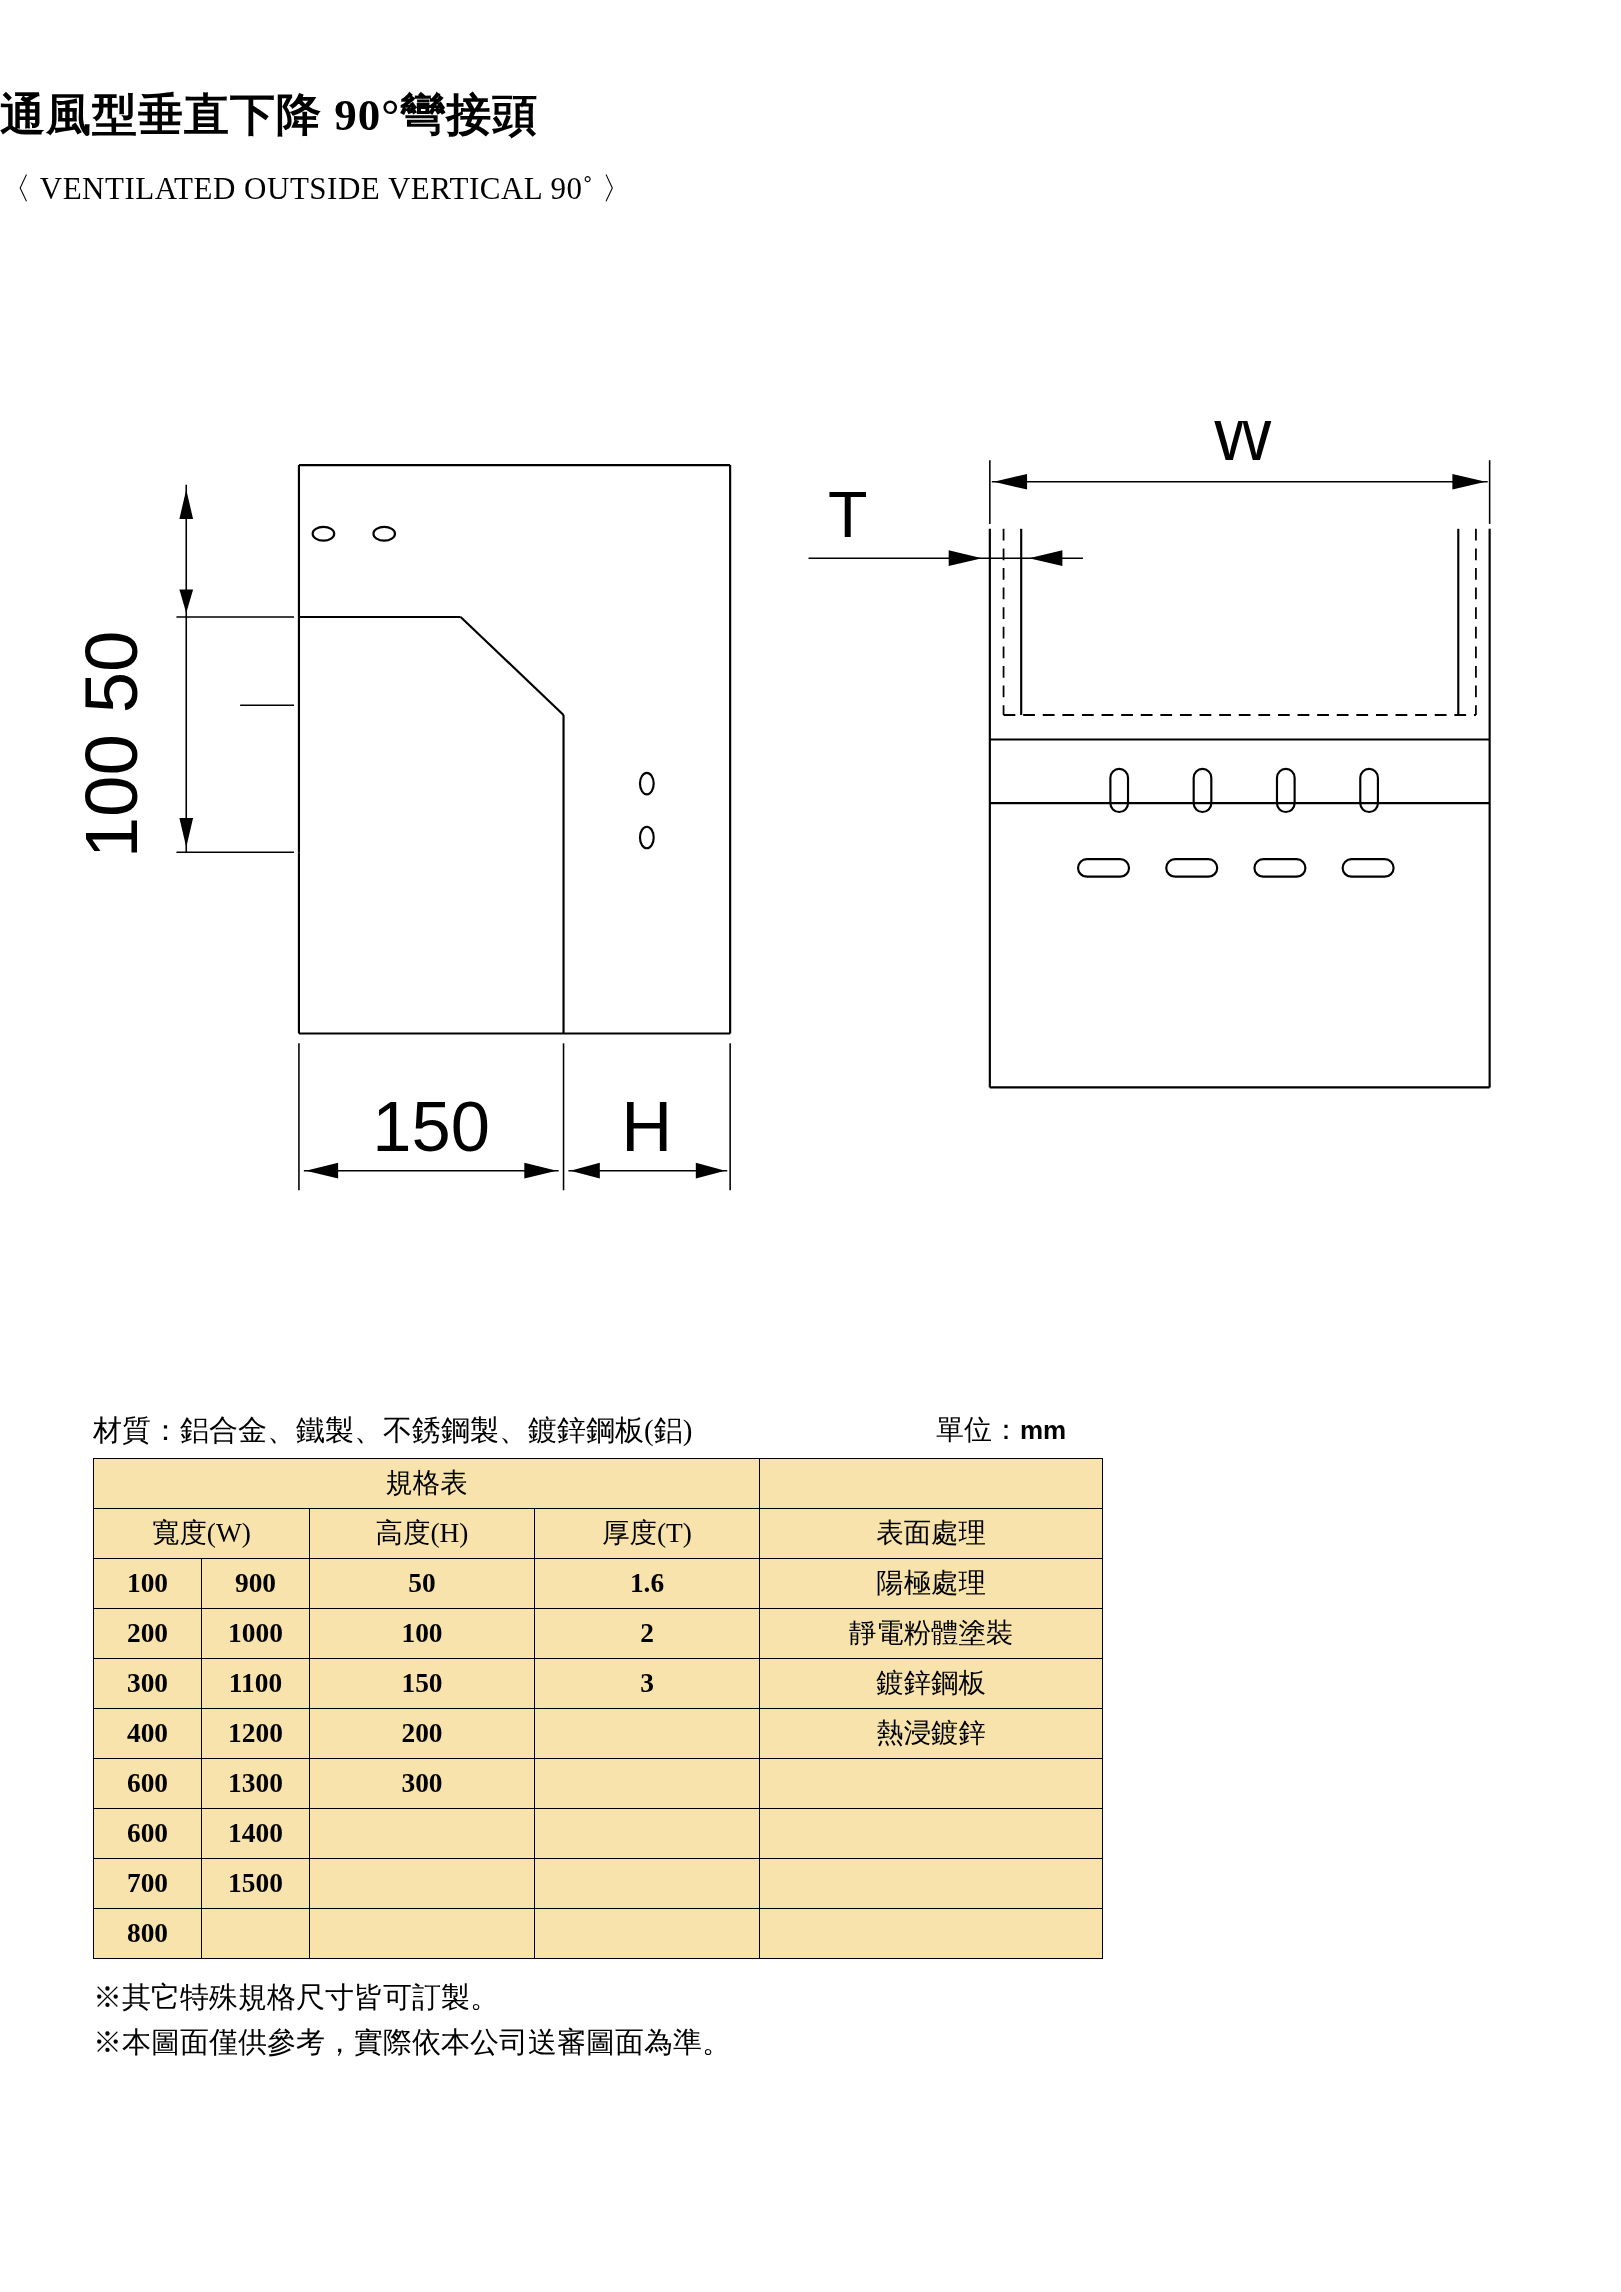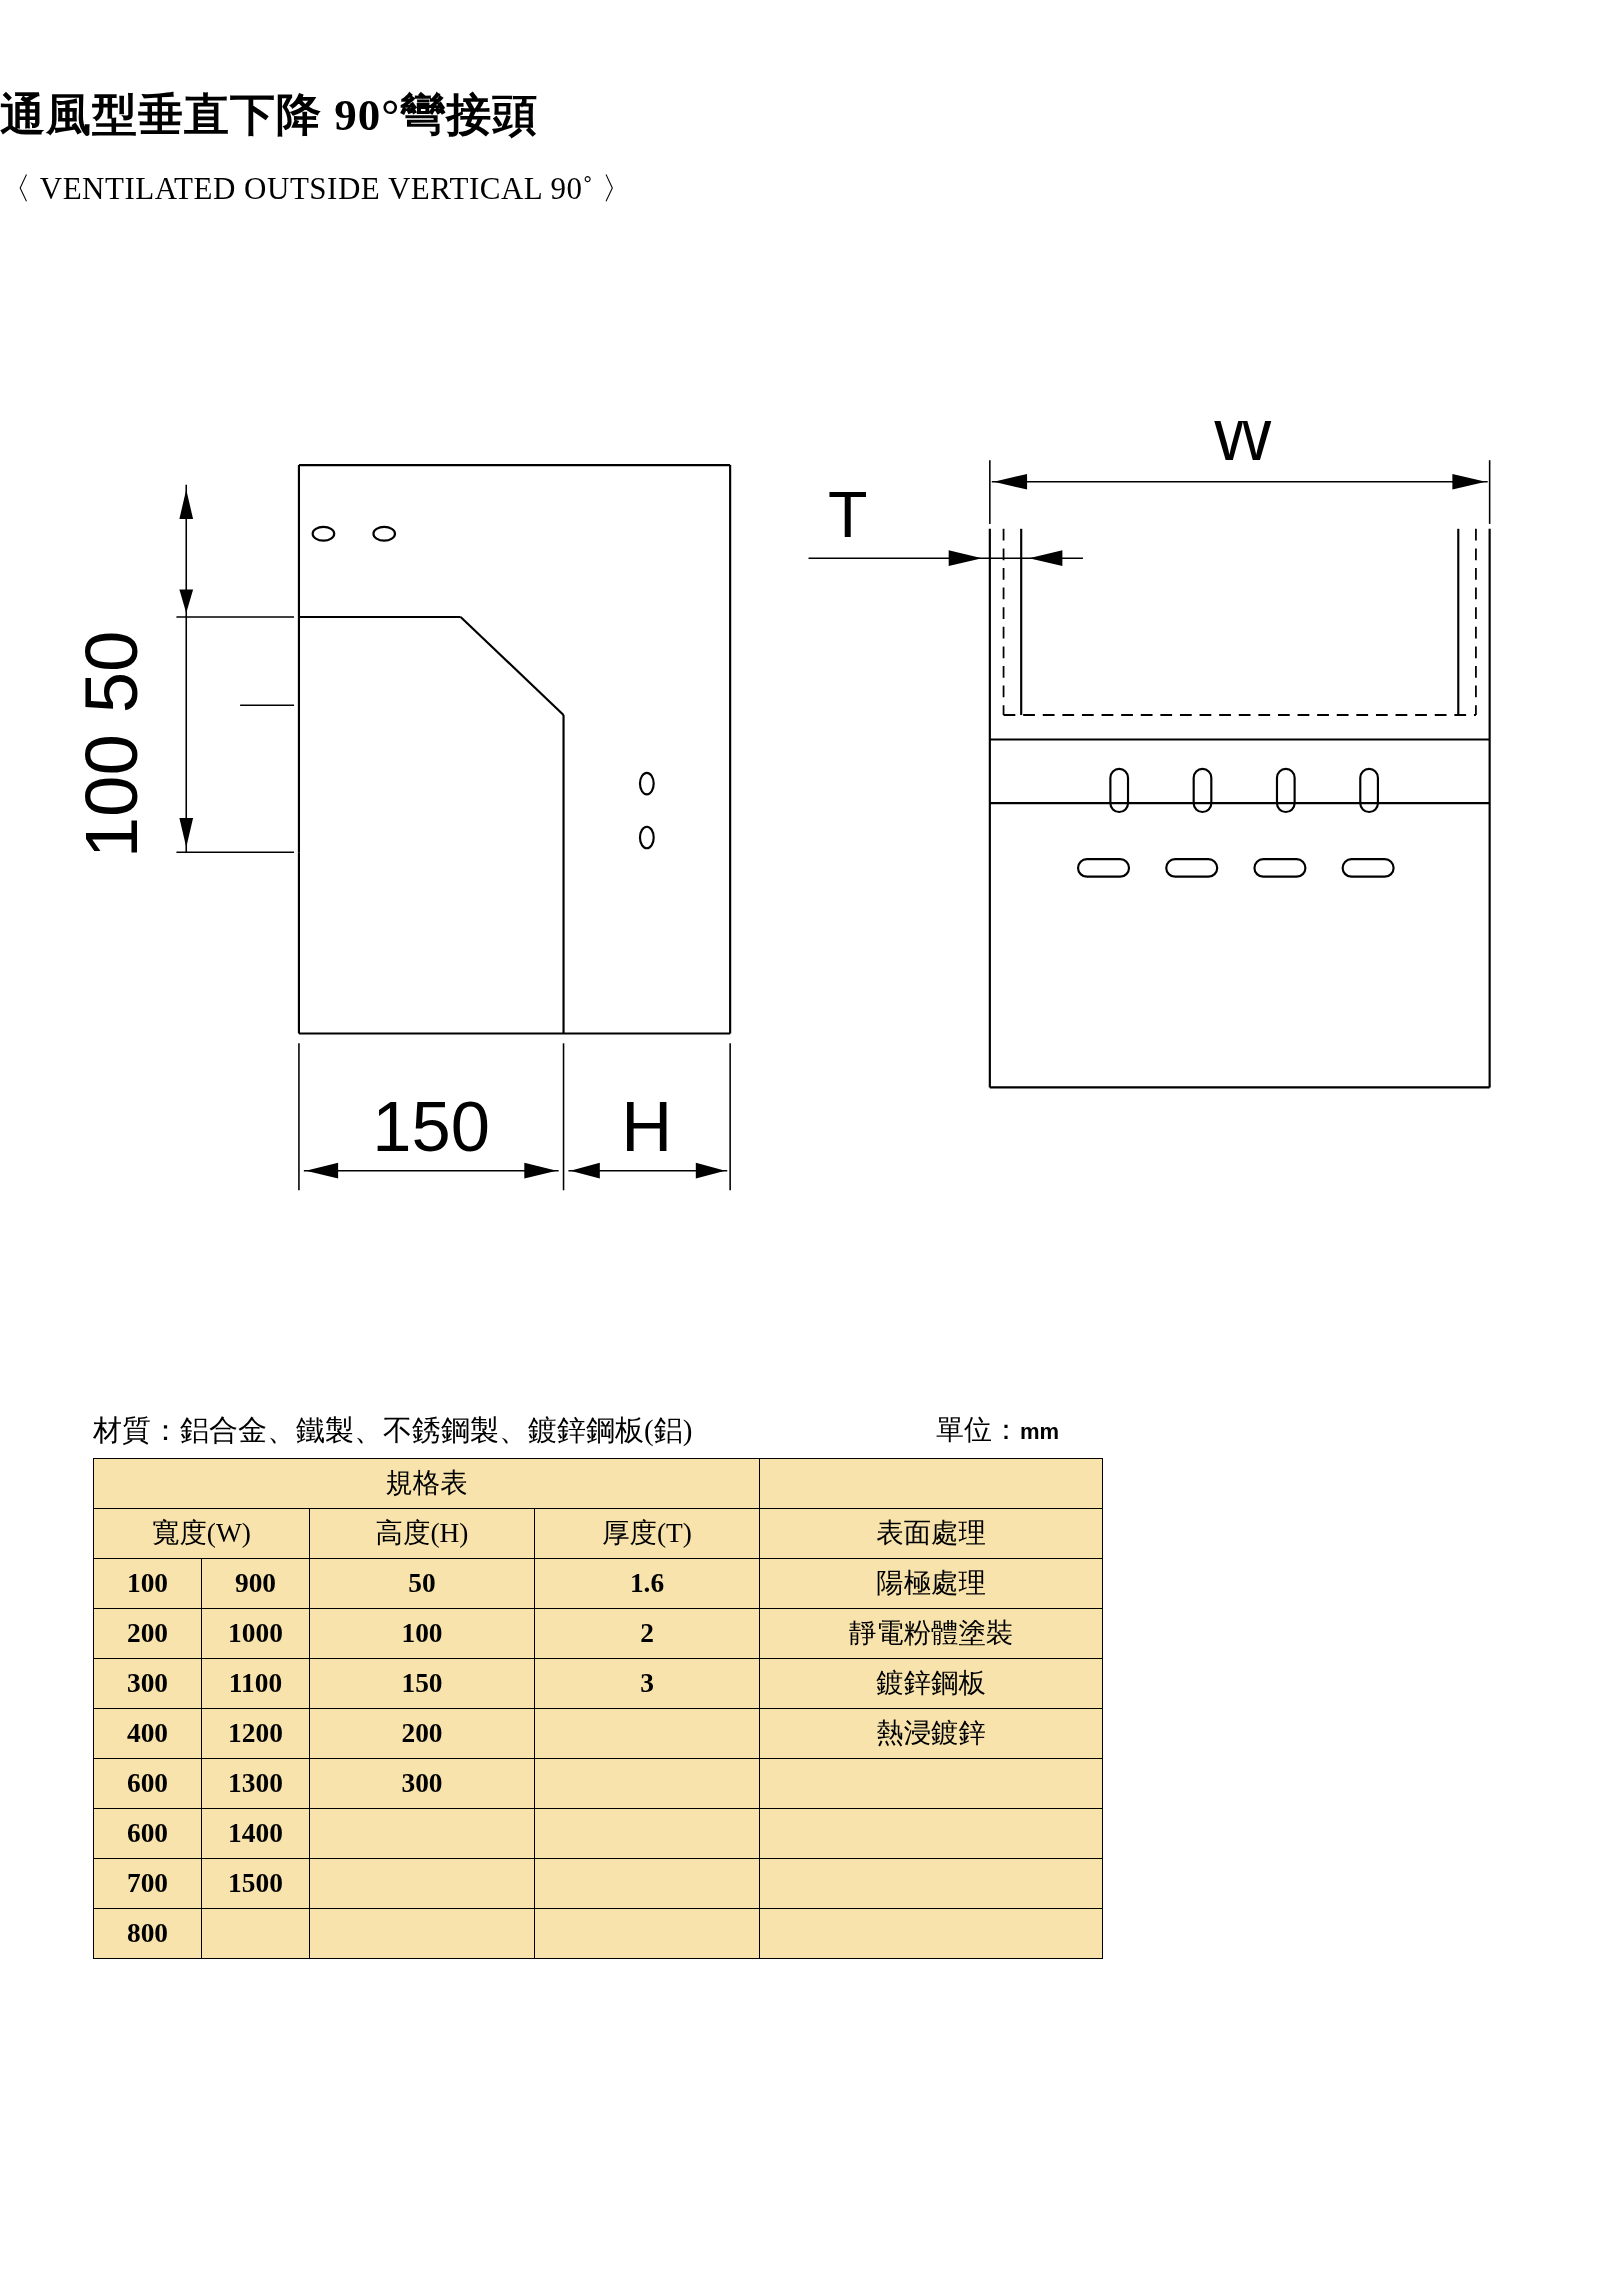--- a/index.html
+++ b/index.html
@@ -70,21 +70,21 @@
   #unit-text {
     position: absolute;
     left: 843px;
     top: 0;
     white-space: nowrap;
     font-size: 28px;
   }
   #unit-text .unit-val {
     font-family: "Liberation Sans", sans-serif;
     font-weight: bold;
-    font-size: 22px;
+    font-size: 26px;
   }
 
   table#spec-table {
     border-collapse: collapse;
     table-layout: fixed;
     width: 1010px;
     margin-top: 3.9px;
     border-radius: 26px;
   }
   table#spec-table td {
@@ -299,14 +299,18 @@
       <tr>
         <td class="num">800</td>
         <td class="num"></td>
         <td class="num"></td>
         <td class="num"></td>
         <td class="surface"></td>
       </tr>
     </tbody>
   </table>
 
+  <div id="notes">
+    <div>※其它特殊規格尺寸皆可訂製。</div>
+    <div>※本圖面僅供參考，實際依本公司送審圖面為準。</div>
+  </div>
 </div>
 
 
 </body></html>

